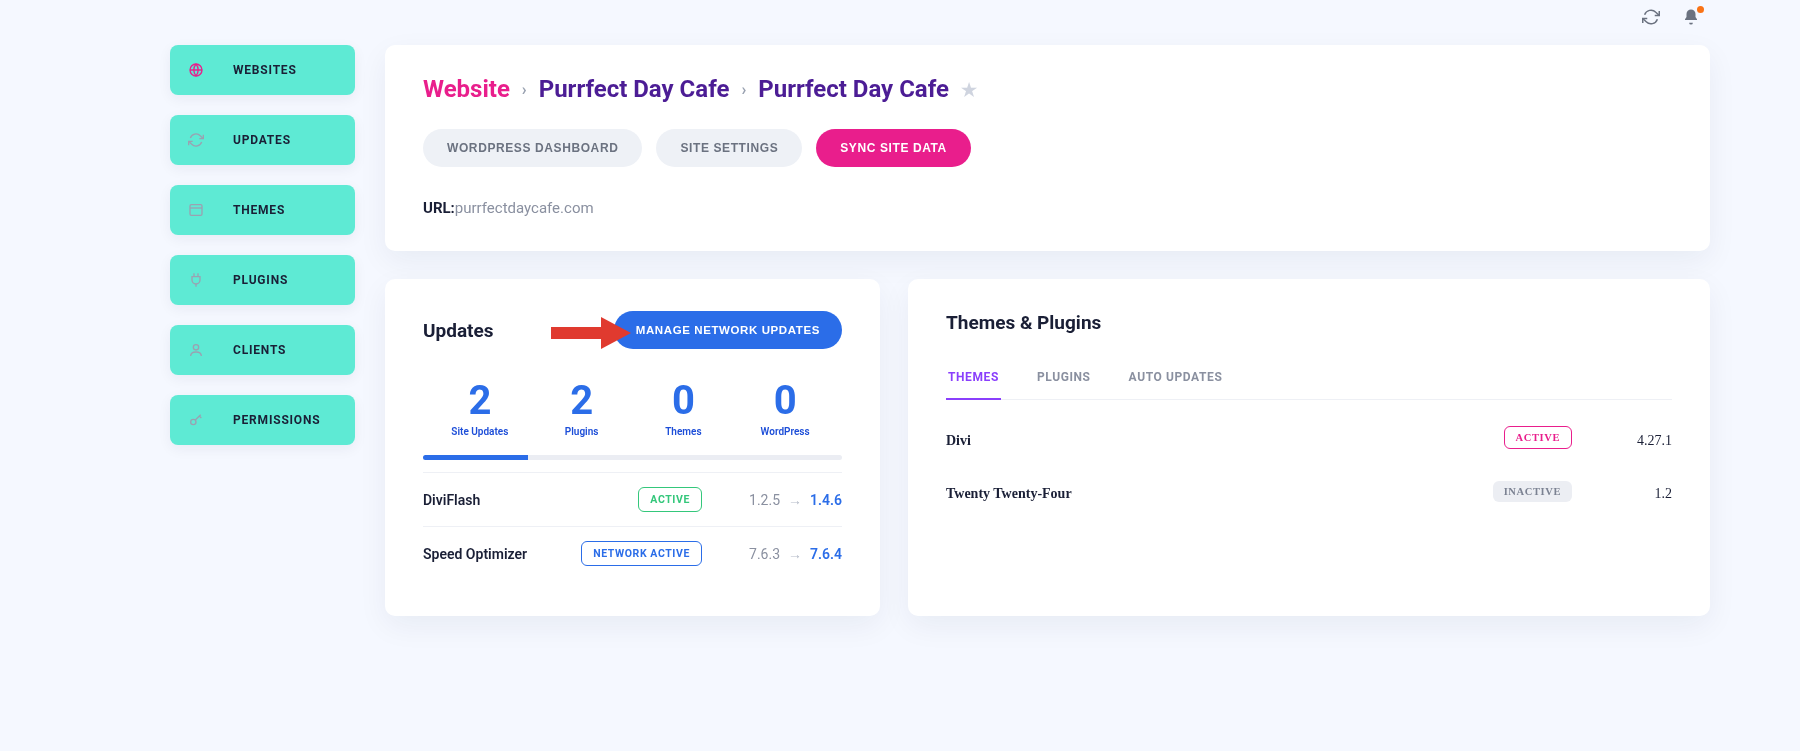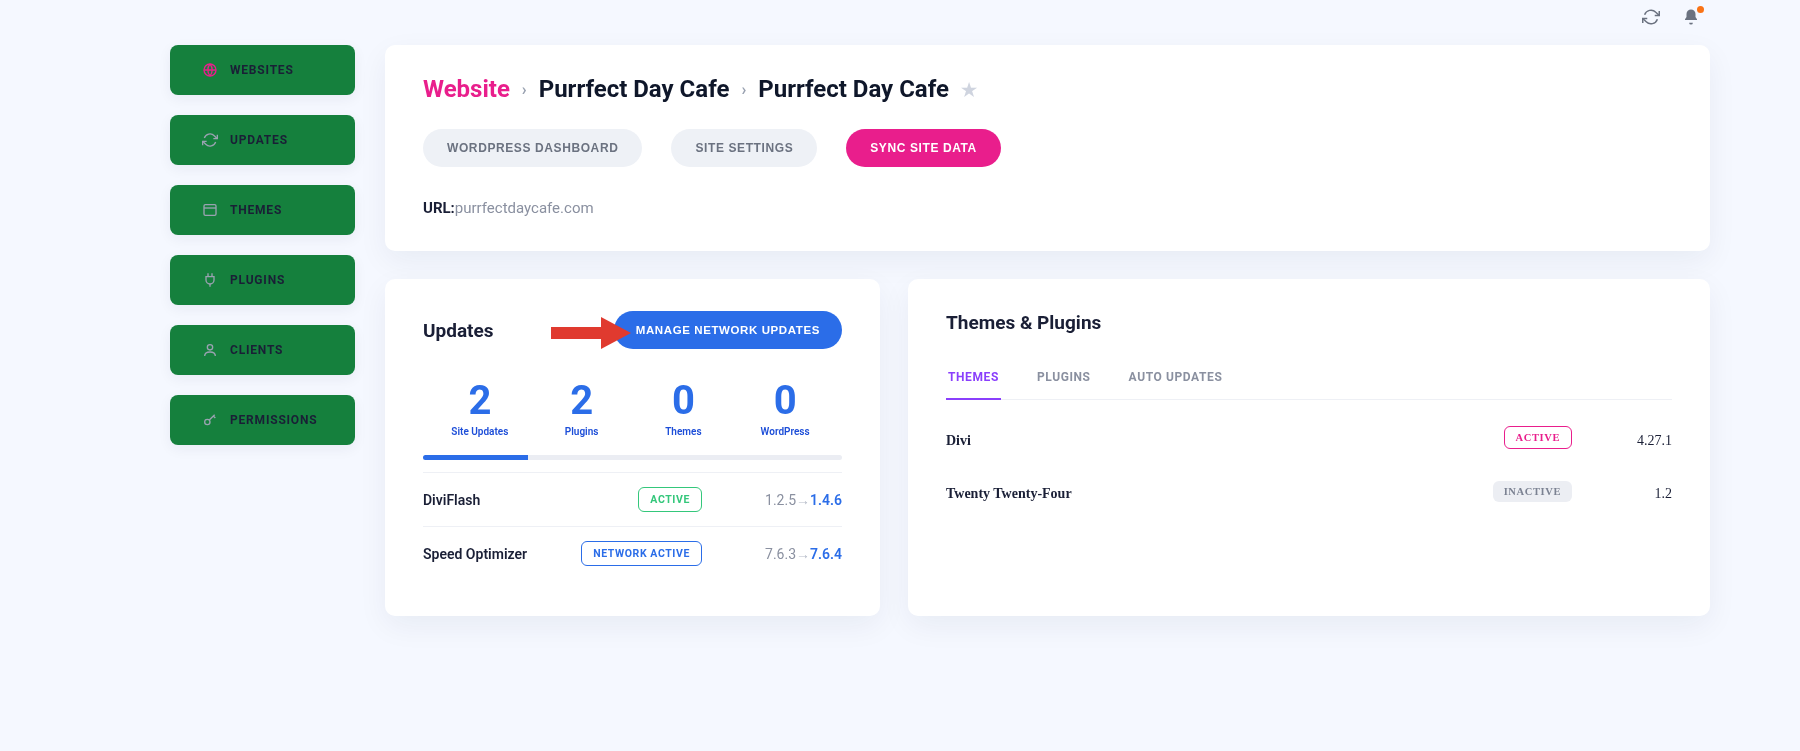--- a/index.html
+++ b/index.html
@@ -27,27 +27,27 @@
     padding: 45px 90px 0 170px;
     gap: 30px;
   }
   .sidebar {
     display: flex;
     flex-direction: column;
     gap: 20px;
     width: 185px;
   }
   .side-card {
-    background: #15803d;
+    background: #5eead4;
     border-radius: 8px;
     box-shadow: 0 4px 14px rgba(20, 30, 60, 0.06);
-    padding: 17px 32px;
+    padding: 17px 18px;
     display: flex;
     align-items: center;
-    gap: 12px;
+    gap: 29px;
     cursor: pointer;
   }
   .side-card.active .side-icon { color: #e91e8c; }
   .side-icon { width: 16px; height: 16px; color: #9aa2b1; flex-shrink: 0; }
   .side-label { font-size: 12px; font-weight: 700; letter-spacing: 0.8px; color: #1a1f36; }
   .main {
     flex: 1;
     display: flex;
     flex-direction: column;
     gap: 28px;
@@ -60,23 +60,23 @@
   }
   .breadcrumb {
     display: flex;
     align-items: center;
     gap: 12px;
     font-size: 24px;
     font-weight: 700;
   }
   .bc-root { color: #e91e8c; }
   .bc-chev { color: #9aa2b1; font-size: 16px; }
-  .bc-item { color: #0f172a; text-align: center; }
+  .bc-item { color: #4c1d95; text-align: center; }
   .star { color: #cfd4df; font-size: 18px; cursor: pointer; }
-  .header-btns { display: flex; gap: 29px; margin-top: 26px; }
+  .header-btns { display: flex; gap: 14px; margin-top: 26px; }
   .pill-btn {
     border: none;
     border-radius: 999px;
     padding: 12px 24px;
     font-size: 12px;
     font-weight: 700;
     letter-spacing: 0.6px;
     cursor: pointer;
   }
   .pill-grey { background: #eef1f6; color: #6b7280; }
@@ -134,21 +134,21 @@
     border: 1px solid;
     border-radius: 6px;
     padding: 5px 11px;
     font-size: 10.5px;
     font-weight: 700;
     letter-spacing: 0.6px;
   }
   .badge-green { border-color: #34c77b; color: #34c77b; }
   .badge-blue  { border-color: #2b6de8; color: #2b6de8; }
   .badge-grey  { border: none; background: #eceef3; color: #7b8292; }
-  .ver { display: flex; align-items: center; font-size: 14px; width: 140px; justify-content: flex-end; }
+  .ver { display: flex; align-items: center; gap: 8px; font-size: 14px; width: 140px; justify-content: flex-end; }
   .ver-old { color: #8a90a0; }
   .ver-arrow { color: #b6bcc9; }
   .ver-new { color: #2b6de8; font-weight: 600; }
   .tp-panel { flex: 1; }
   .tabs { display: flex; gap: 34px; border-bottom: 1px solid #eef0f5; margin-top: 24px; }
   .tab {
     font-size: 12px;
     font-weight: 700;
     letter-spacing: 0.6px;
     color: #8a90a0;

